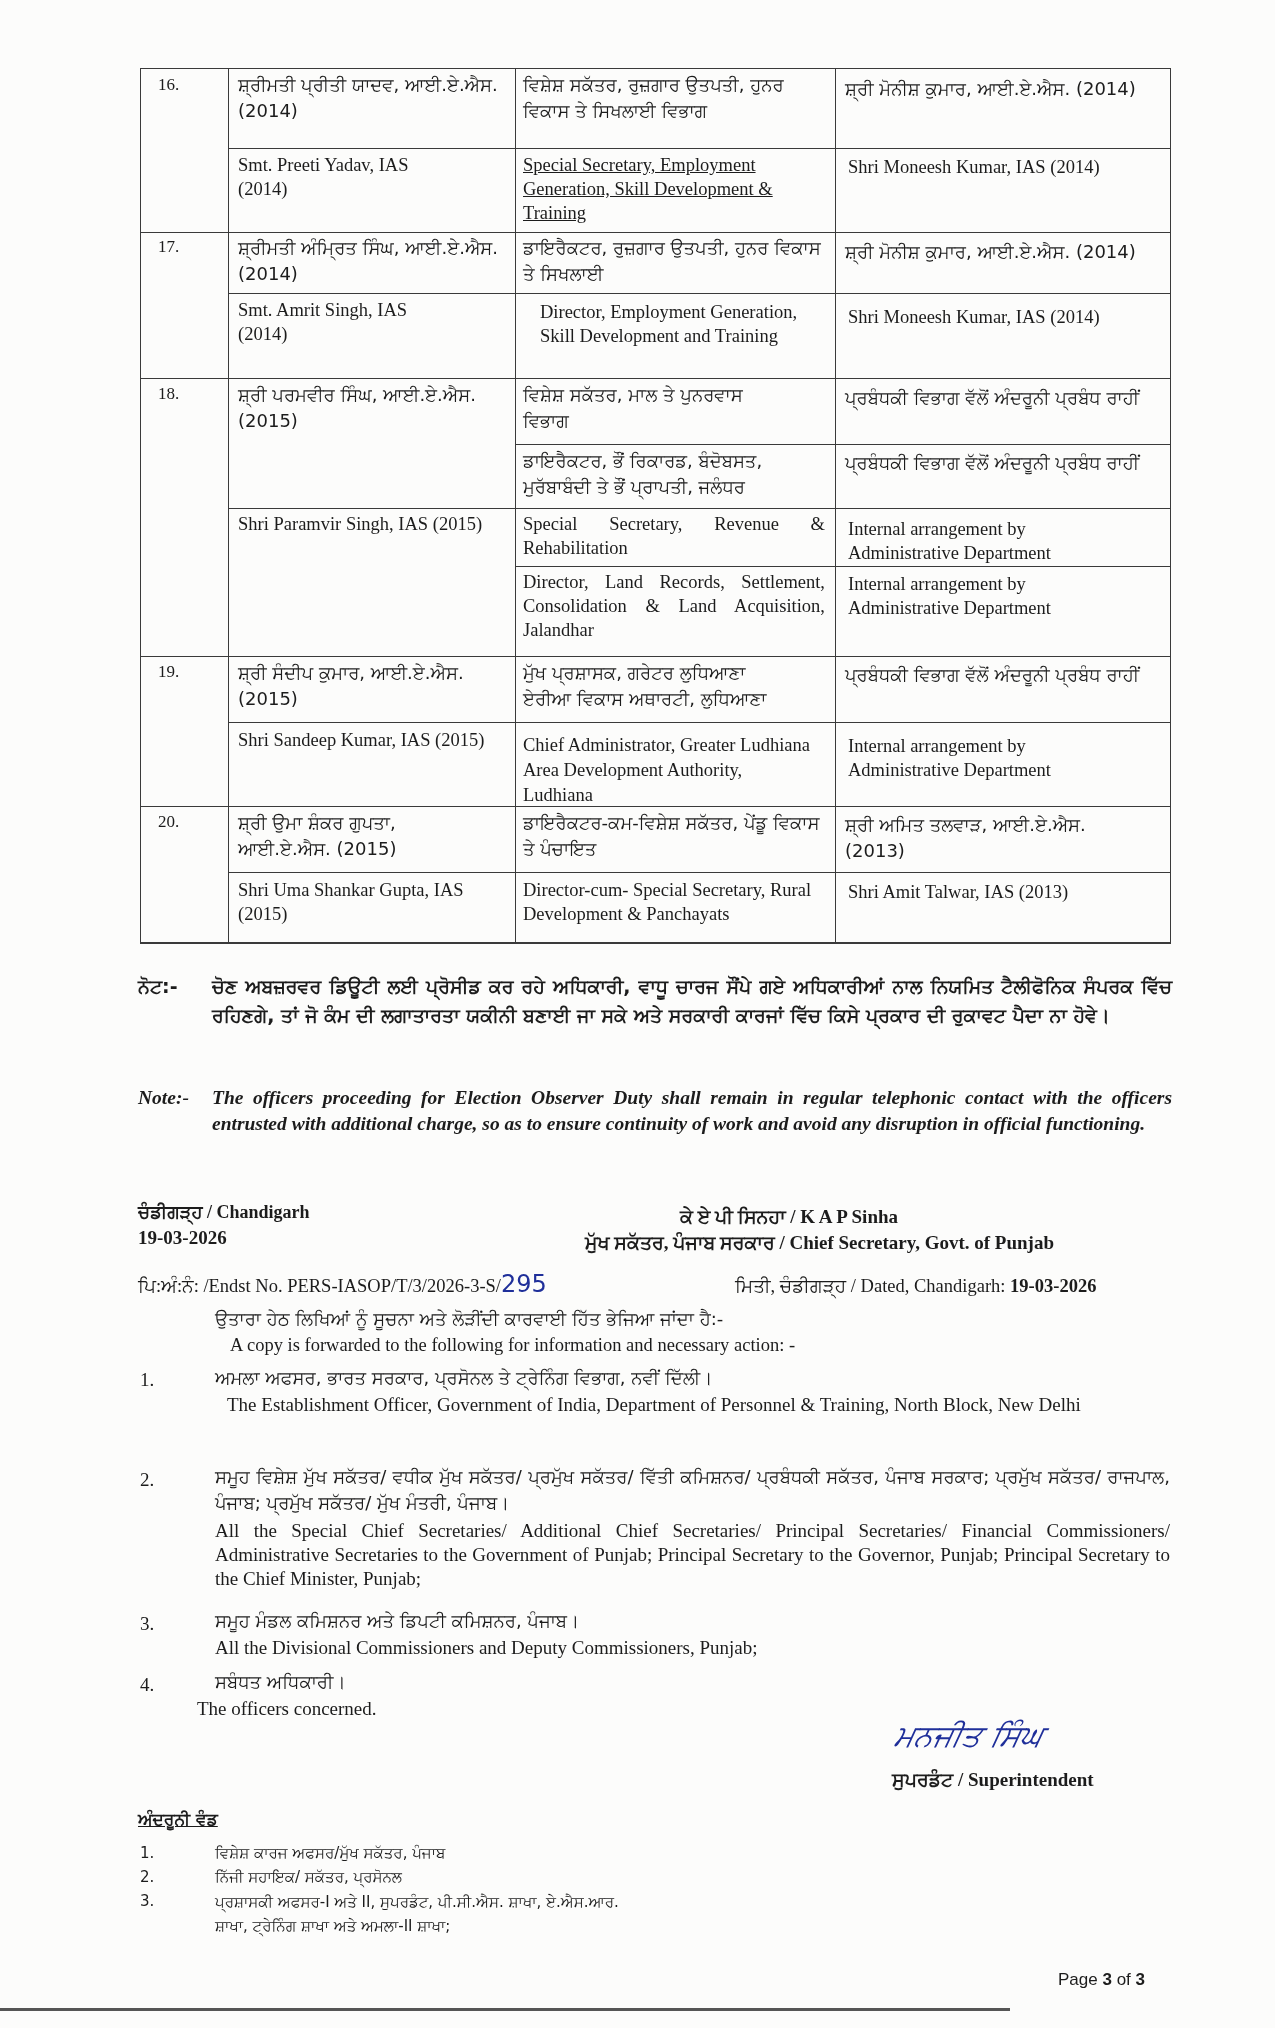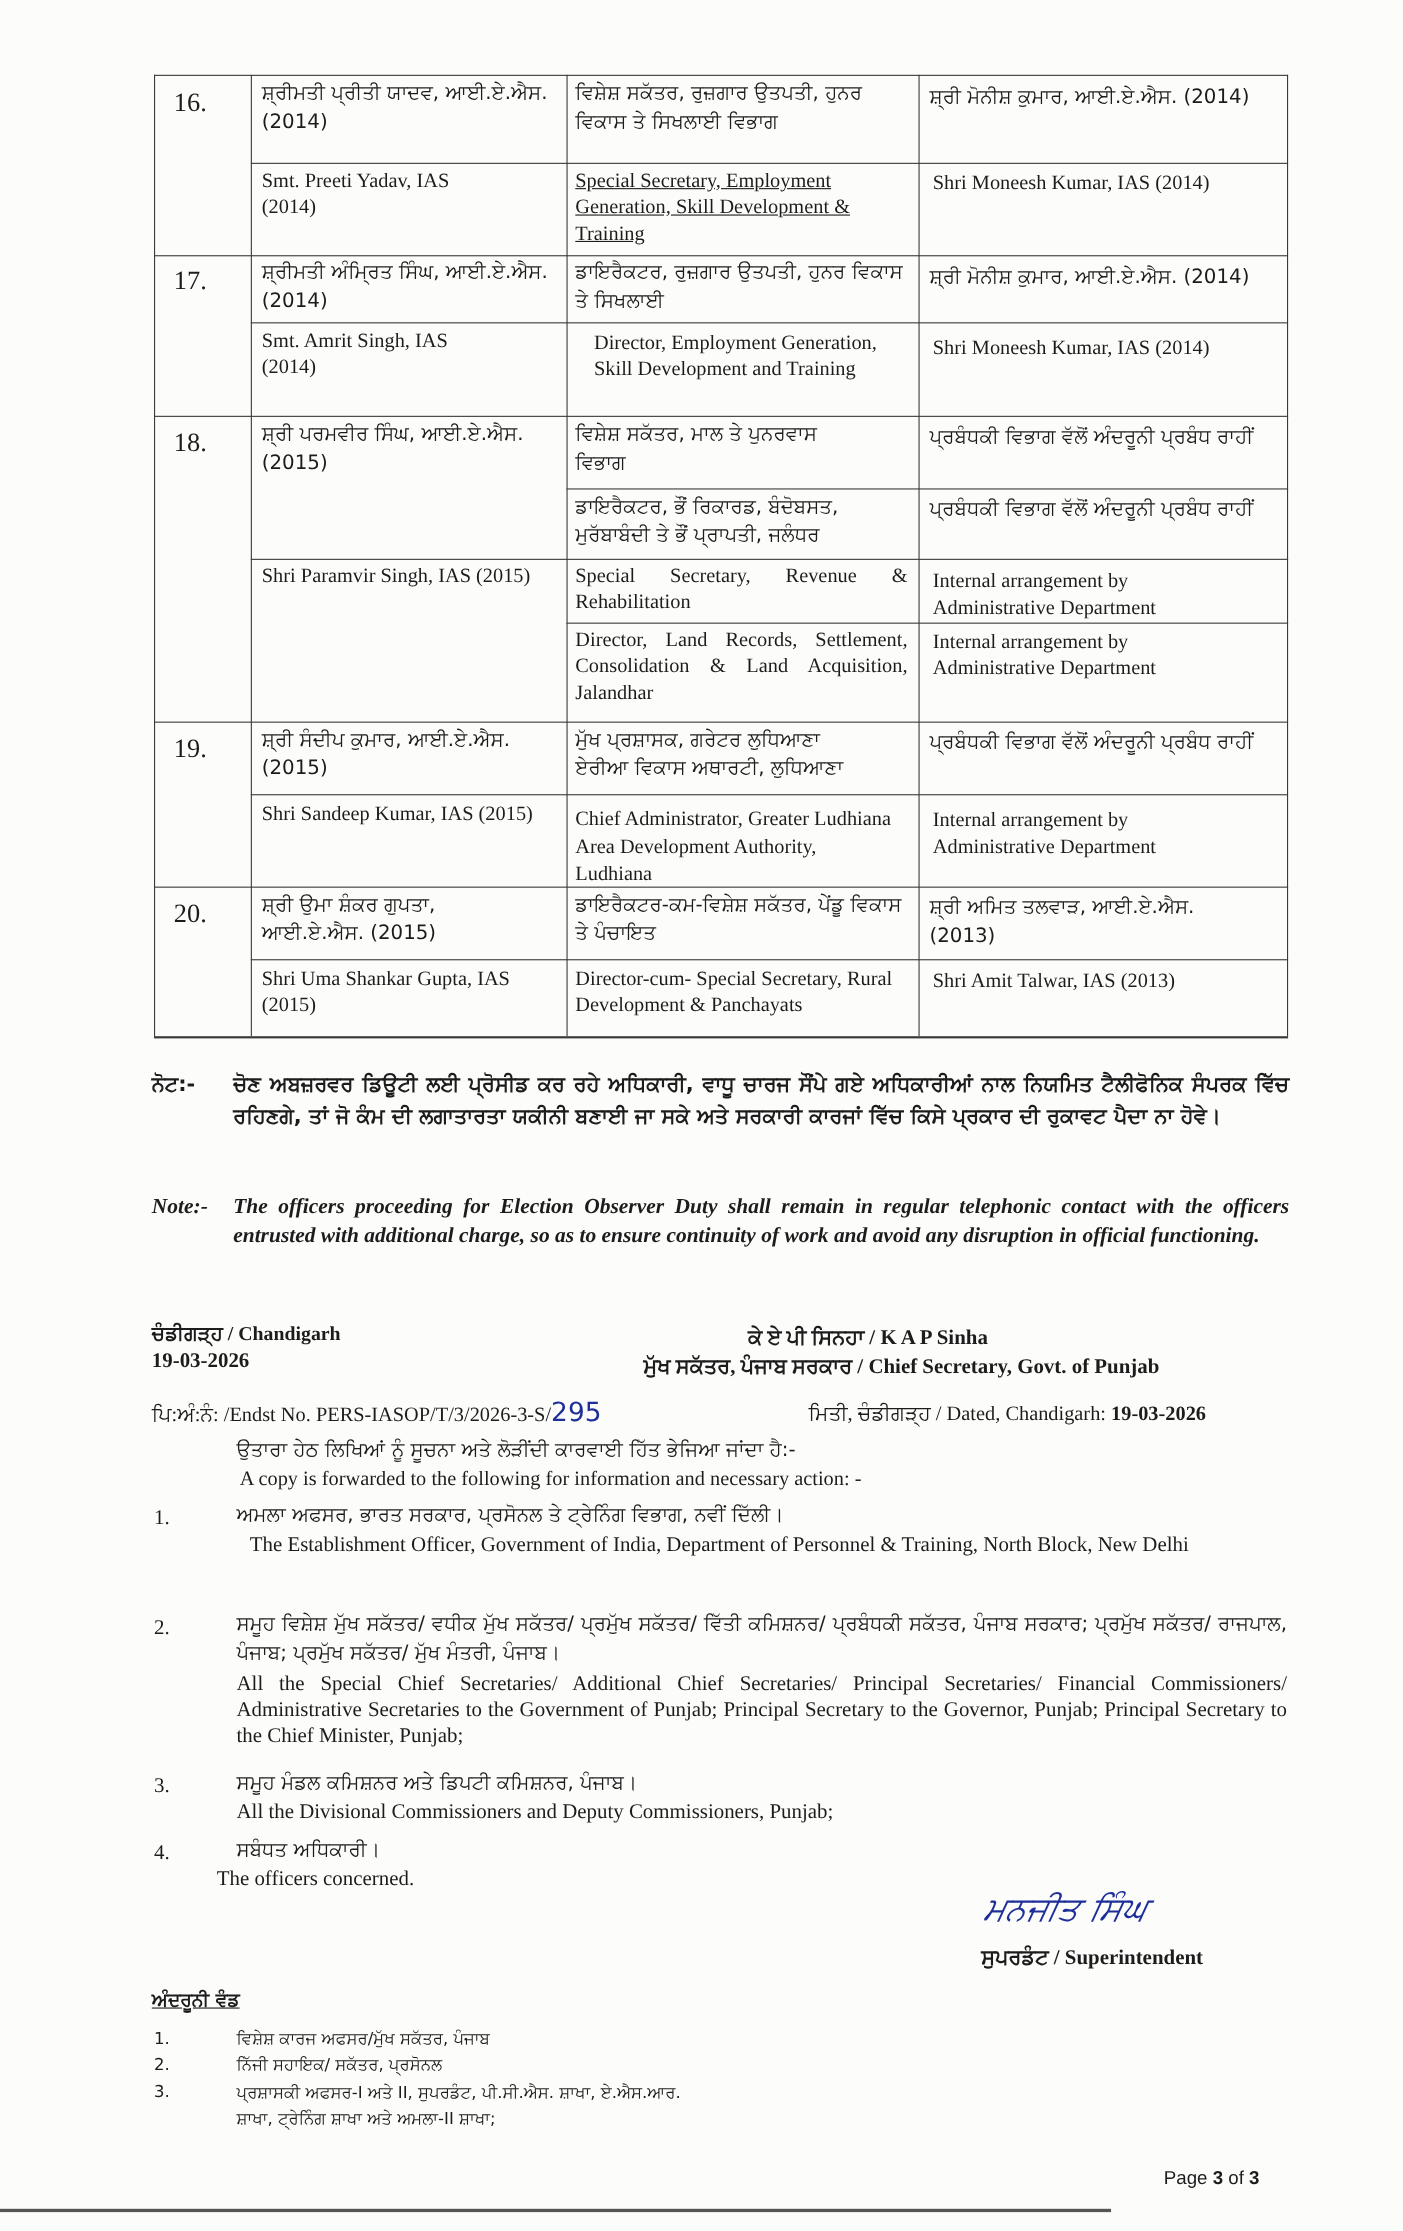--- a/index.html
+++ b/index.html
@@ -9,21 +9,21 @@
     font-family: "Liberation Serif", "DejaVu Serif", serif;
     color: #1c1c1c;
   }
   .abs { position: absolute; }
   .hline { position: absolute; height: 0; border-top: 1.5px solid #3a3a3a; }
   .vline { position: absolute; width: 0; border-left: 1.5px solid #3a3a3a; }
   .cell { position: absolute; font-size: 19px; line-height: 25px; }
   .pa { font-family: "DejaVu Sans", "Liberation Sans", sans-serif; font-size: 18px; line-height: 26px; }
   .en { font-family: "Liberation Serif", "DejaVu Serif", serif; font-size: 18.5px; line-height: 24px; }
   .just { text-align: justify; text-align-last: auto; }
-  .sno { font-family: "Liberation Serif", serif; font-size: 24px; margin-top: 10px; }
+  .sno { font-family: "Liberation Serif", serif; font-size: 17px; }
   .note-pa { font-family: "DejaVu Sans", sans-serif; font-weight: bold; font-size: 19px; line-height: 29px; }
   .note-en { font-family: "Liberation Serif", serif; font-style: italic; font-weight: bold; font-size: 19.5px; line-height: 26px; }
   .bold { font-weight: bold; }
   .txt { font-family: "Liberation Serif", serif; font-size: 19px; line-height: 24px; }
   .ink { color: #1f2f9a; }
   .u { text-decoration: underline; }
   .page-num { font-family: "Liberation Sans", sans-serif; font-size: 17px; }
   .scan-edge { position: absolute; left: 0; width: 1010px; top: 2008px; border-top: 3px solid #555; }
 </style>
 </head>
@@ -114,21 +114,21 @@
 <div class="abs bold txt" style="left:585px;top:1231px;font-size:19px;">ਮੁੱਖ ਸਕੱਤਰ, ਪੰਜਾਬ ਸਰਕਾਰ / Chief Secretary, Govt. of Punjab</div>
 
 <div class="abs txt" style="left:138px;top:1272px;font-size:18.5px;white-space:nowrap;">
   <span>ਪਿ:ਅੰ:ਨੰ: /Endst No.  PERS-IASOP/T/3/2026-3-S/</span><span class="ink" style="font-family:'DejaVu Sans',sans-serif;font-size:24px;">295</span>
 </div>
 <div class="abs txt" style="left:735px;top:1274px;font-size:18.5px;white-space:nowrap;">
   <span>ਮਿਤੀ, ਚੰਡੀਗੜ੍ਹ / Dated, Chandigarh: </span><span class="bold">19-03-2026</span>
 </div>
 
 <div class="abs pa" style="left:215px;top:1306px;font-size:18px;">ਉਤਾਰਾ ਹੇਠ ਲਿਖਿਆਂ ਨੂੰ ਸੂਚਨਾ ਅਤੇ ਲੋੜੀਂਦੀ ਕਾਰਵਾਈ ਹਿੱਤ ਭੇਜਿਆ ਜਾਂਦਾ ਹੈ:-</div>
-<div class="abs txt" style="left:218px;top:1333px;font-size:18.5px;">A copy is forwarded to the following for information and necessary action: -</div>
+<div class="abs txt" style="left:230px;top:1333px;font-size:18.5px;">A copy is forwarded to the following for information and necessary action: -</div>
 
 <div>
   <div class="abs txt" style="left:140px;top:1368px;">1.</div>
   <div class="abs pa" style="left:215px;top:1365px;width:955px;">ਅਮਲਾ ਅਫਸਰ, ਭਾਰਤ ਸਰਕਾਰ, ਪ੍ਰਸੋਨਲ ਤੇ ਟ੍ਰੇਨਿੰਗ ਵਿਭਾਗ, ਨਵੀਂ ਦਿੱਲੀ।</div>
   <div class="abs txt" style="left:215px;top:1393px;width:955px;text-align:justify;margin-left:12px;">The Establishment Officer, Government of India, Department of Personnel &amp; Training, North Block, New Delhi</div>
 
   <div class="abs txt" style="left:140px;top:1468px;">2.</div>
   <div class="abs pa" style="left:215px;top:1464px;width:955px;text-align:justify;">ਸਮੂਹ ਵਿਸ਼ੇਸ਼ ਮੁੱਖ ਸਕੱਤਰ/ ਵਧੀਕ ਮੁੱਖ ਸਕੱਤਰ/ ਪ੍ਰਮੁੱਖ ਸਕੱਤਰ/ ਵਿੱਤੀ ਕਮਿਸ਼ਨਰ/ ਪ੍ਰਬੰਧਕੀ ਸਕੱਤਰ, ਪੰਜਾਬ ਸਰਕਾਰ;  ਪ੍ਰਮੁੱਖ ਸਕੱਤਰ/ ਰਾਜਪਾਲ, ਪੰਜਾਬ;     ਪ੍ਰਮੁੱਖ ਸਕੱਤਰ/ ਮੁੱਖ ਮੰਤਰੀ, ਪੰਜਾਬ।</div>
   <div class="abs txt" style="left:215px;top:1519px;width:955px;text-align:justify;">All the Special Chief Secretaries/ Additional Chief Secretaries/ Principal Secretaries/ Financial Commissioners/ Administrative Secretaries to the Government of Punjab;  Principal Secretary to the Governor, Punjab;  Principal Secretary to the Chief Minister, Punjab;</div>
 

